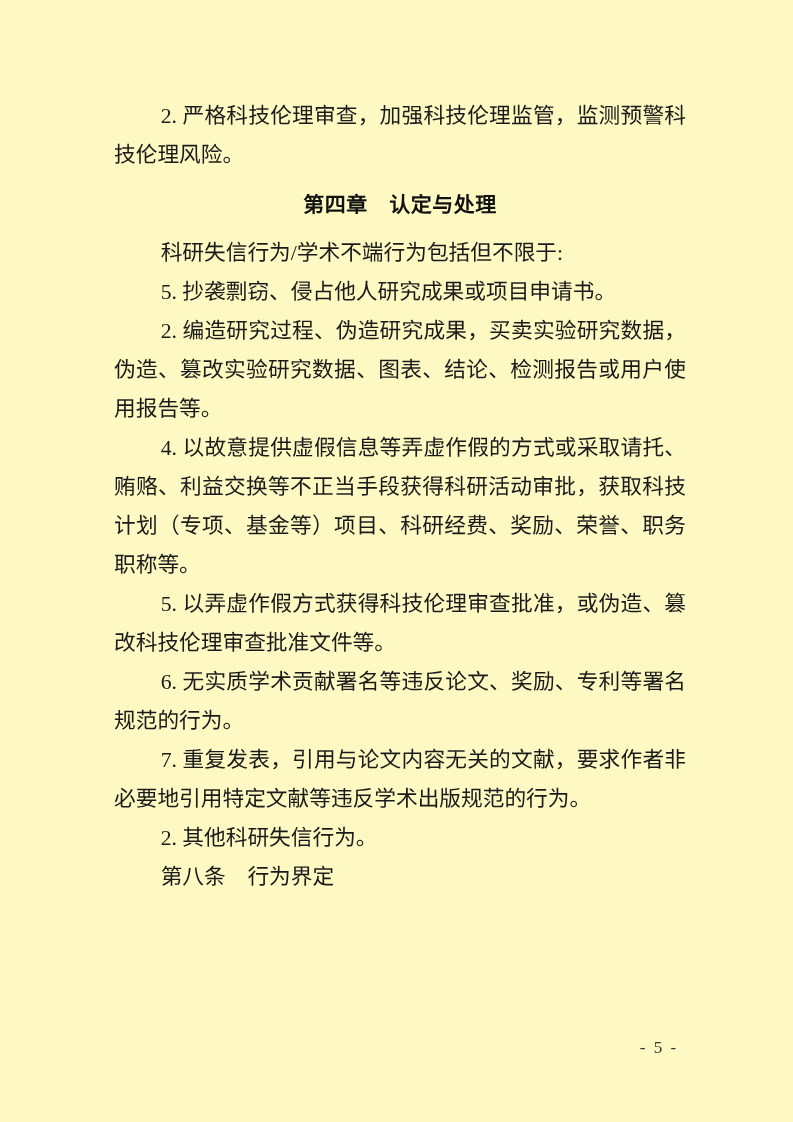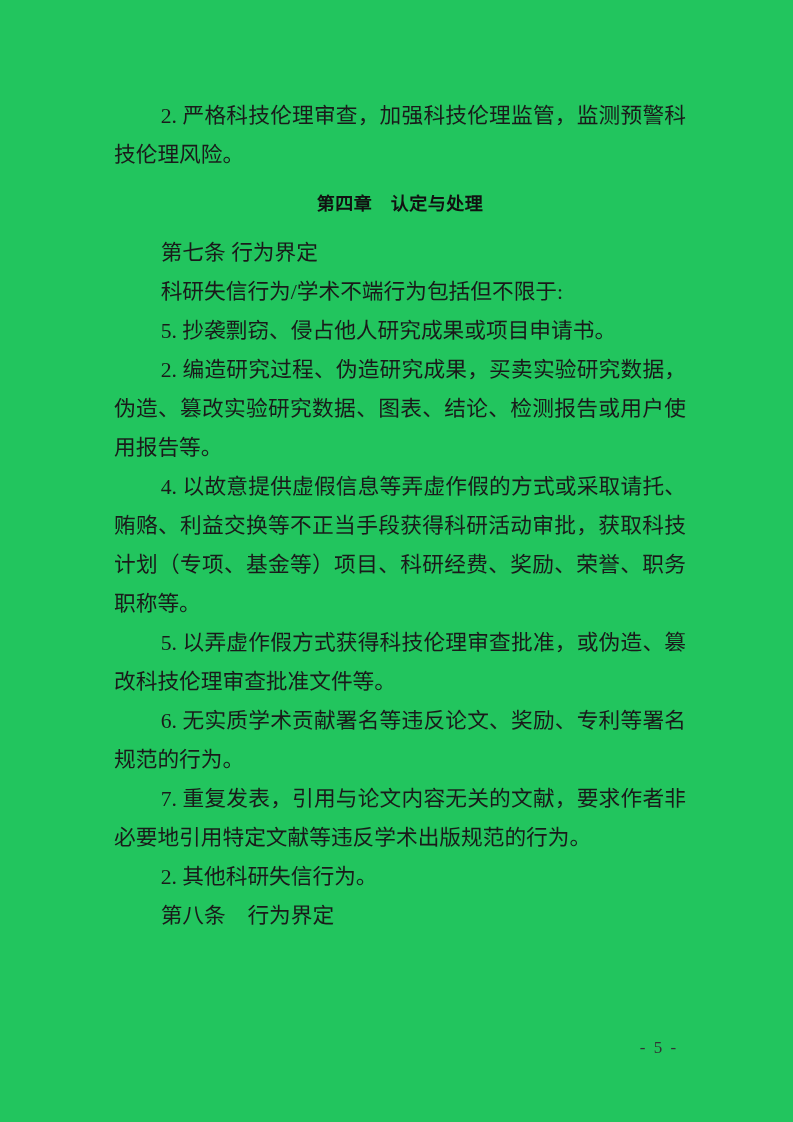--- a/index.html
+++ b/index.html
@@ -5,21 +5,21 @@
   html, body {
     margin: 0;
     padding: 0;
     background: #9a9a9a;
   }
   .page {
     position: relative;
     width: 793px;
     height: 1122px;
     margin: 0 auto;
-    background: #22c55e;
+    background: #fef9c3;
     color: #1a1a1a;
     font-family: "Liberation Serif", serif;
     overflow: hidden;
   }
   .content {
     position: absolute;
     left: 114px;
     top: 97px;
     width: 572px;
   }
@@ -30,21 +30,21 @@
     text-align: justify;
     text-justify: inter-character;
     text-indent: 2.15em;
     word-break: normal;
     overflow-wrap: break-word;
   }
   h2.chapter-heading {
     margin: 10px 0;
     font-family: "Liberation Sans", sans-serif;
     font-weight: bold;
-    font-size: 18px;
+    font-size: 21px;
     line-height: 39px;
     letter-spacing: 0.5px;
     text-align: center;
     color: #111111;
   }
   .page-number {
     position: absolute;
     top: 1037px;
     left: 559px;
     width: 200px;
@@ -58,21 +58,20 @@
 </head>
 <body>
 
 <div class="page">
   <div class="content">
 
     <p class="body-para">2. 严格科技伦理审查，加强科技伦理监管，监测预警科技伦理风险。</p>
 
     <h2 class="chapter-heading">第四章　认定与处理</h2>
 
-    <p class="body-para">第七条 行为界定</p>
 
     <p class="body-para">科研失信行为/学术不端行为包括但不限于:</p>
 
     <p class="body-para">5. 抄袭剽窃、侵占他人研究成果或项目申请书。</p>
 
     <p class="body-para">2. 编造研究过程、伪造研究成果，买卖实验研究数据，伪造、篡改实验研究数据、图表、结论、检测报告或用户使用报告等。</p>
 
 
     <p class="body-para">4. 以故意提供虚假信息等弄虚作假的方式或采取请托、贿赂、利益交换等不正当手段获得科研活动审批，获取科技计划（专项、基金等）项目、科研经费、奖励、荣誉、职务职称等。</p>
 

